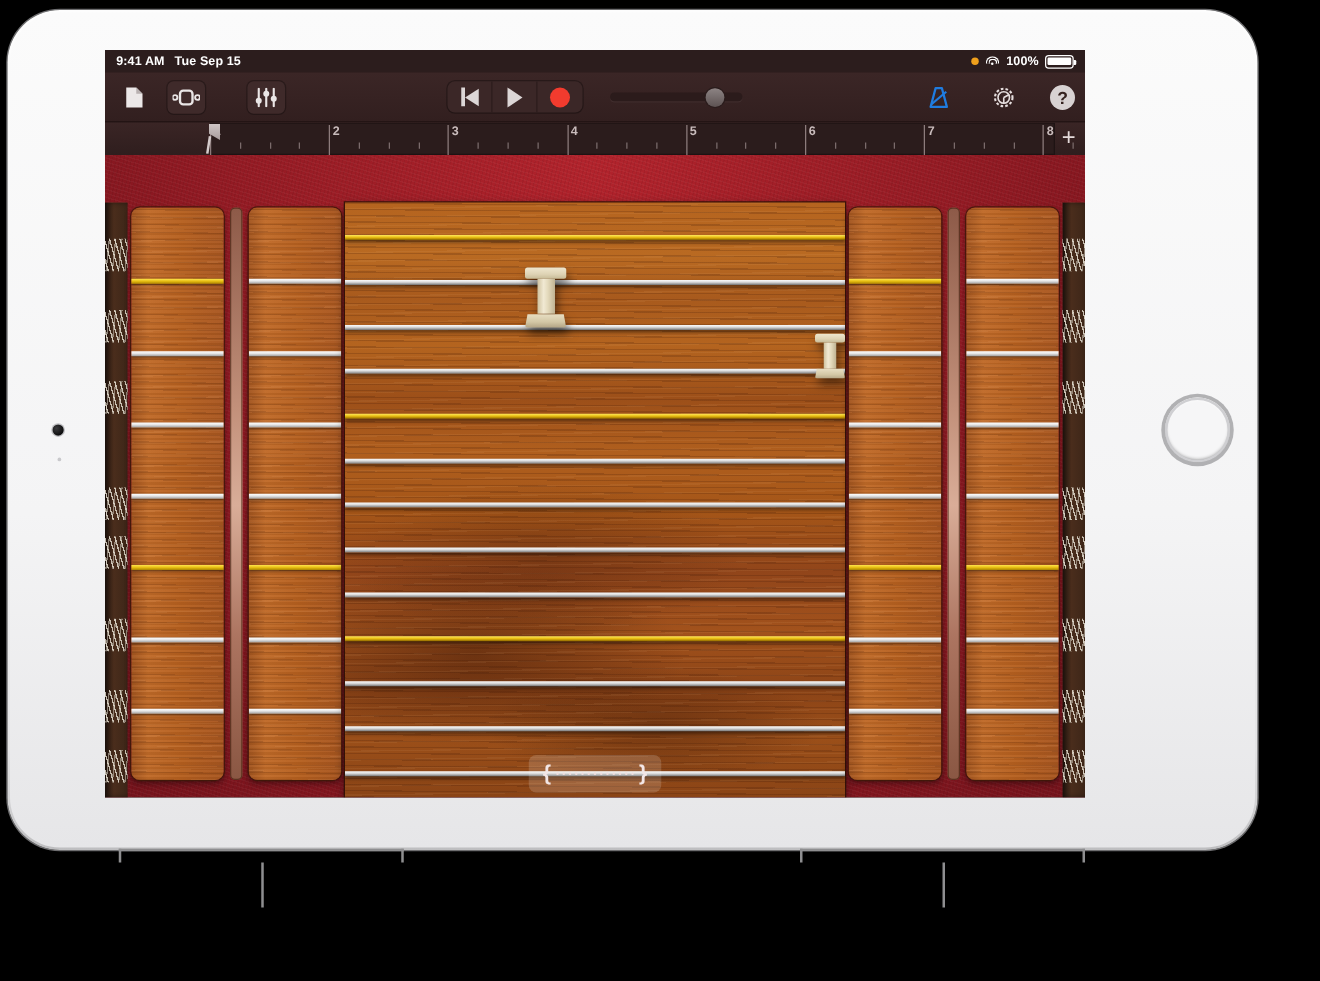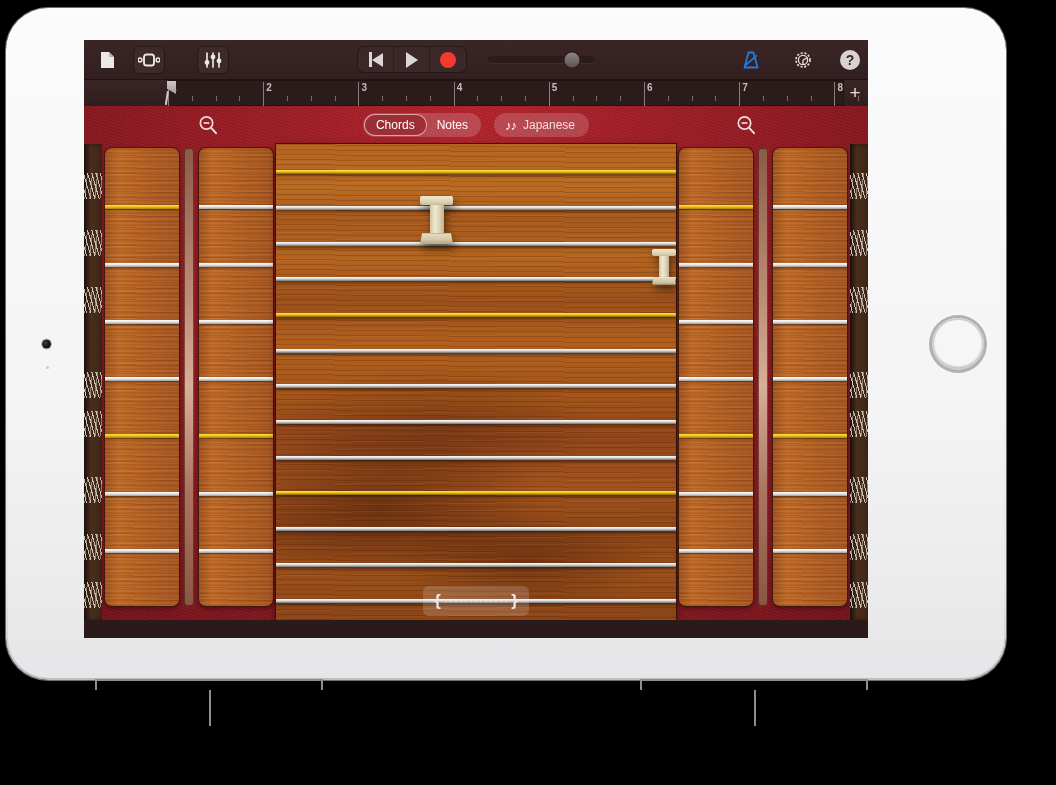--- a/index.html
+++ b/index.html
@@ -341,20 +341,36 @@
 
   <div id="device">
     <div id="device-inner"></div>
     <div id="front-camera"></div>
     <div id="light-sensor"></div>
     <div id="home-button"></div>
   </div>
 
   <div id="screen">
 
+    <div id="statusbar">
+      <span class="time">9:41 AM</span>
+      <span class="date">Tue Sep 15</span>
+      <span class="right">
+        <span class="orange-dot"></span>
+        <span class="wifi-ico">
+            <i></i>
+            <i></i>
+            <i></i>
+          </span>
+        <span class="batt-pct">100%</span>
+        <span class="batt">
+            <span></span>
+          </span>
+      </span>
+    </div>
 
     <div id="toolbar">
       <div class="tb-left">
 
         <div class="tb-btn">
           <svg width="15" height="18" viewBox="0 0 15 18">
             <path d="M1 1h8l5 5v11H1z" fill="#ece8e8"></path>
             <path d="M9 1v5h5z" fill="#b9b1b1"></path>
           </svg>
         </div>
@@ -481,47 +497,20 @@
       <div id="playhead" style="left: 83px;">
         <div class="flag"></div>
         <div class="stem"></div>
       </div>
       <div class="plus">+</div>
     </div>
 
     <div id="instrument">
       <div id="felt-noise"></div>
 
-      <div id="ctrl-strip">
-        <div class="zoom-ico left">
-          <svg width="22" height="22" viewBox="0 0 22 22">
-            <circle cx="9.5" cy="9" r="6.2" fill="none" stroke="#f0dada" stroke-width="1.7"></circle>
-            <line x1="6.6" y1="9" x2="12.4" y2="9" stroke="#f0dada" stroke-width="1.7"></line>
-            <line x1="14.2" y1="13.8" x2="19" y2="19.2" stroke="#f0dada" stroke-width="2" stroke-linecap="round"></line>
-          </svg>
-        </div>
-
-        <div class="seg">
-          <div class="sg active">Chords</div>
-          <div class="sg">Notes</div>
-        </div>
-
-        <div class="scale-pill">
-          <span class="notes-ico">♪♪</span>
-          <span>Japanese</span>
-        </div>
-
-        <div class="zoom-ico right">
-          <svg width="22" height="22" viewBox="0 0 22 22">
-            <circle cx="9.5" cy="9" r="6.2" fill="none" stroke="#f0dada" stroke-width="1.7"></circle>
-            <line x1="6.6" y1="9" x2="12.4" y2="9" stroke="#f0dada" stroke-width="1.7"></line>
-            <line x1="14.2" y1="13.8" x2="19" y2="19.2" stroke="#f0dada" stroke-width="2" stroke-linecap="round"></line>
-          </svg>
-        </div>
-      </div>
 
       <div id="koto-body">
 
         <div class="string-end-col" id="string-end-left">
             <div class="tassel" style="top: 6%;"></div>
             <div class="tassel" style="top: 18%;"></div>
             <div class="tassel" style="top: 30%;"></div>
             <div class="tassel" style="top: 48%;"></div>
             <div class="tassel" style="top: 56%;"></div>
             <div class="tassel" style="top: 70%;"></div>

